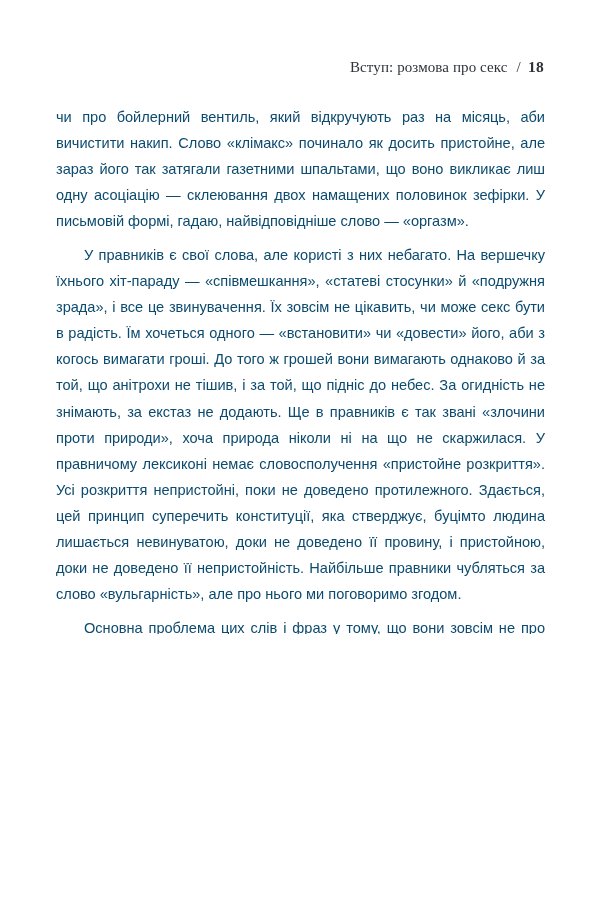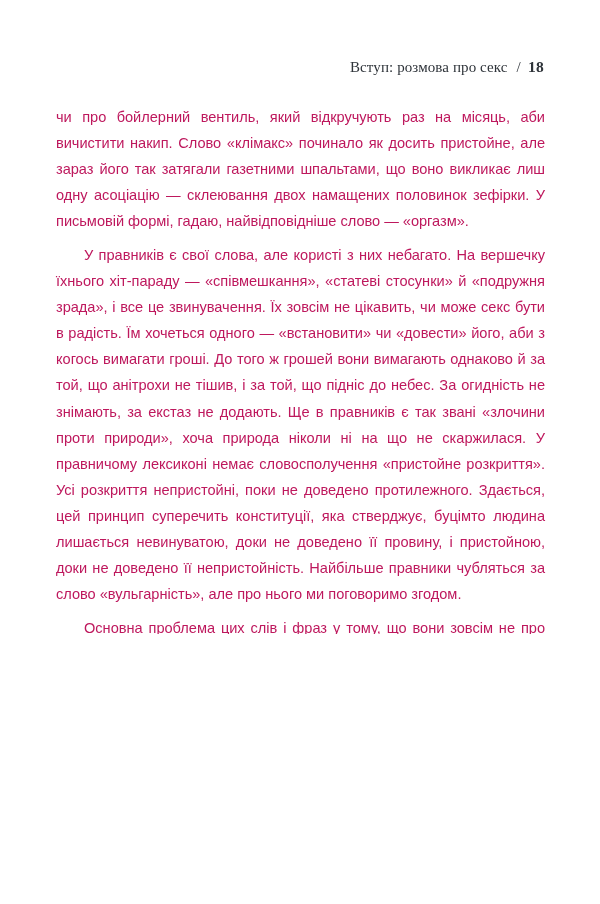--- a/index.html
+++ b/index.html
@@ -57,21 +57,21 @@
     top: 104px;
     left: 56px;
     width: 489px;
   }
 
   p.body-par {
     margin: 0;
     font-family: "Liberation Sans", sans-serif;
     font-size: 14.6px;
     line-height: 26.05px;
-    color: #be185d;
+    color: #0c4a6e;
     text-align: justify;
     text-justify: inter-word;
     hyphens: manual;
     letter-spacing: -0.02px;
     word-spacing: 0px;
   }
   p.body-par.indent {
     text-indent: 28px;
   }
   p.body-par + p.body-par {

